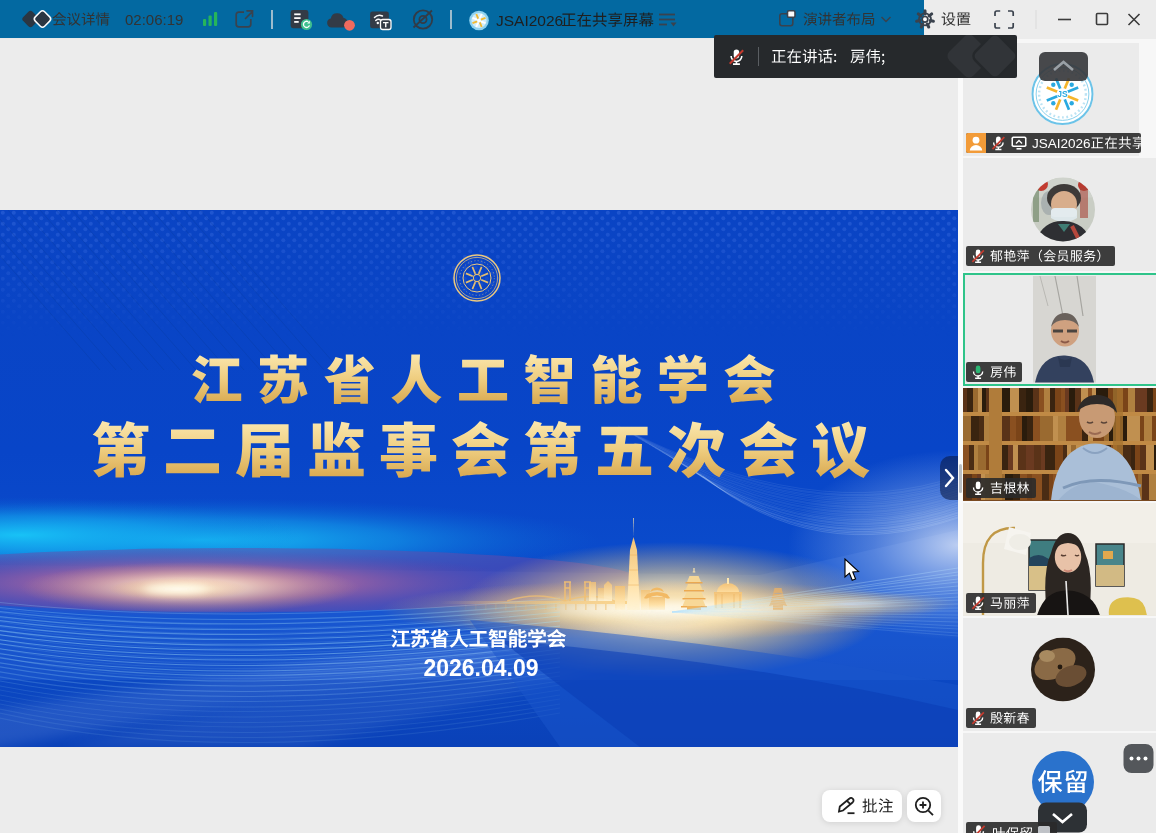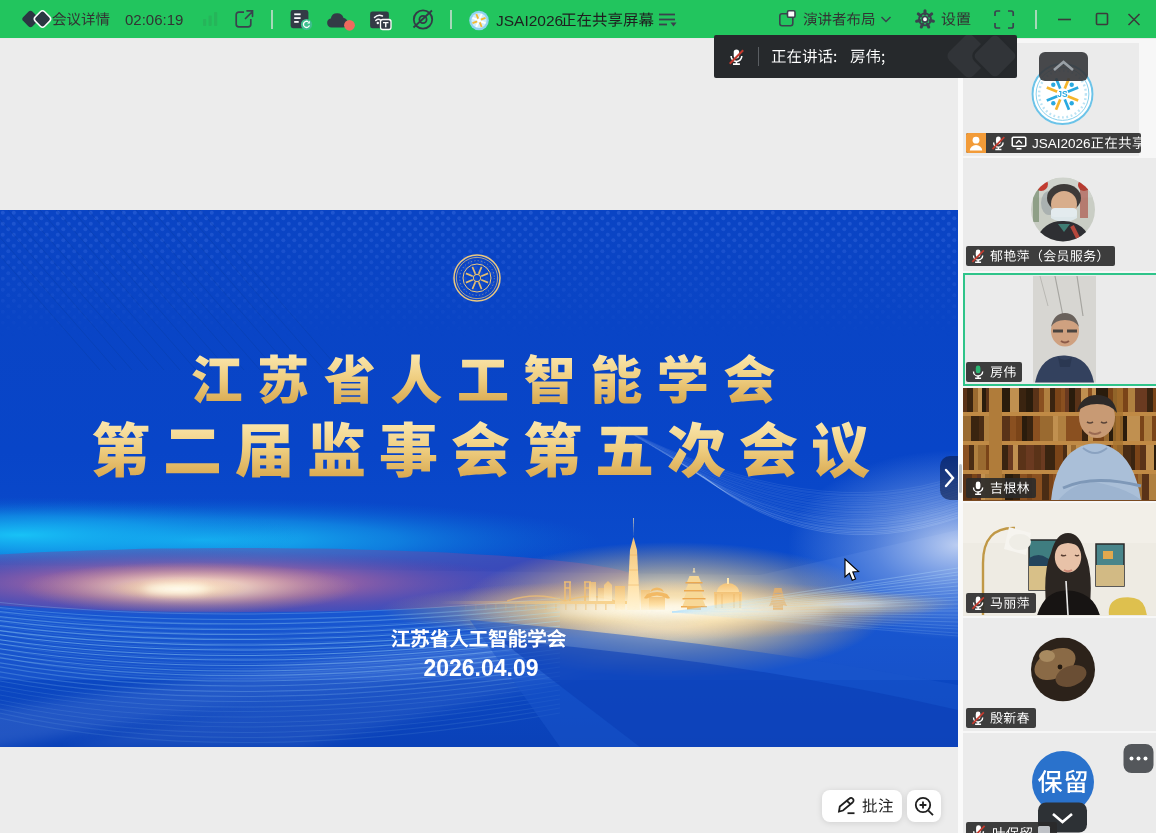--- a/index.html
+++ b/index.html
@@ -667,21 +667,21 @@
 <line x1="9" y1="13.3" x2="9" y2="15.6" stroke="#fff" stroke-width="1.5"></line>
 <line x1="5.7" y1="15.8" x2="12.3" y2="15.8" stroke="#fff" stroke-width="1.5"></line>
 <line x1="2.6" y1="15.4" x2="15.4" y2="2.6" stroke="#c43a2e" stroke-width="1.9"></line>
 </g>
         <g transform="translate(26,16.2)">
           <path d="M1.0 -9.9V-1.3H2.0V-2.3H5.0V-5.7H8.3V1.1H9.4V-5.7H13.0V-6.7H9.4V-11.1H8.3V-6.7H5.0V-9.9ZM2.0 -9.0H4.1V-3.3H2.0Z M19.9 -9.8H24.9V-7.3H19.9ZM18.9 -10.7V-6.4H21.9V-4.7H17.9V-3.8H21.3C20.4 -2.4 18.9 -1.0 17.5 -0.3C17.8 -0.1 18.1 0.2 18.2 0.5C19.6 -0.3 20.9 -1.6 21.9 -3.1V1.1H22.9V-3.2C23.8 -1.7 25.1 -0.3 26.3 0.5C26.5 0.3 26.8 -0.1 27.0 -0.3C25.7 -1.0 24.4 -2.4 23.5 -3.8H26.7V-4.7H22.9V-6.4H25.9V-10.7ZM17.5 -11.3C16.8 -9.3 15.5 -7.2 14.1 -6.0C14.3 -5.7 14.6 -5.2 14.7 -5.0C15.2 -5.5 15.7 -6.0 16.1 -6.7V1.0H17.1V-8.2C17.6 -9.1 18.1 -10.0 18.5 -11.0Z M30.9 -1.6H33.8V-0.3H30.9ZM30.9 -2.4V-3.8H33.8V-2.4ZM37.9 -1.6V-0.3H34.8V-1.6ZM37.9 -2.4H34.8V-3.8H37.9ZM29.9 -4.6V1.1H30.9V0.6H37.9V1.0H38.9V-4.6ZM34.4 -10.6V-9.7H36.0C35.8 -7.9 35.3 -6.5 33.5 -5.7C33.7 -5.5 34.0 -5.2 34.1 -5.0C36.1 -5.9 36.7 -7.6 36.9 -9.7H39.0C38.9 -7.5 38.8 -6.6 38.5 -6.4C38.4 -6.2 38.3 -6.2 38.1 -6.2C37.9 -6.2 37.4 -6.2 36.8 -6.3C36.9 -6.0 37.0 -5.7 37.0 -5.4C37.6 -5.4 38.2 -5.3 38.6 -5.4C38.9 -5.4 39.2 -5.5 39.4 -5.8C39.7 -6.1 39.8 -7.2 40.0 -10.2C40.0 -10.3 40.0 -10.6 40.0 -10.6ZM31.6 -8.4C31.9 -8.0 32.3 -7.6 32.6 -7.2L30.3 -6.6L30.2 -9.5C31.5 -9.8 32.9 -10.1 33.9 -10.6L33.2 -11.3C32.4 -10.9 31.2 -10.5 30.1 -10.3L29.2 -10.5L29.4 -6.4L28.2 -6.1L28.4 -5.1L33.1 -6.4C33.2 -6.1 33.3 -5.9 33.4 -5.7L34.3 -6.2C34.0 -7.0 33.2 -8.0 32.4 -8.8Z" fill="#fff"></path>
         </g>
 <rect x="72" y="4" width="12" height="11" rx="1.5" fill="#cfd3d8" opacity="0.9"></rect>
       </svg></div>
     <div class="abs" style="left:958.5px;top:464px;width:3.5px;height:29px;background:#bcc0c4;border-radius:2px"></div>
-<div class="abs" style="left:0;top:0;width:1156px;height:39px;background:#22c55e;border-bottom:1px solid #e9e9e9">
+<div class="abs" style="left:0;top:0;width:924px;height:39px;background:#0369a1;border-bottom:1px solid #e9e9e9">
       <svg width="1156" height="39" style="position:absolute;left:0;top:0">
         <g fill="#2b3642">
 <rect x="23.9" y="12.4" width="13.2" height="13.2" rx="3" transform="rotate(45 30.5 19)"></rect>
 <rect x="35.9" y="12.4" width="13.2" height="13.2" rx="3" transform="rotate(45 42.5 19)" stroke="#fcfcfc" stroke-width="1.5"></rect>
 </g>
         <g transform="translate(52,24.5)">
           <path d="M3.8 -7.7V-6.7H10.7V-7.7ZM7.2 -11.1C8.6 -9.2 11.1 -7.3 13.4 -6.2C13.6 -6.5 13.8 -6.9 14.1 -7.2C11.8 -8.1 9.2 -10.0 7.7 -12.2H6.6C5.5 -10.3 3.0 -8.2 0.5 -7.0C0.8 -6.8 1.0 -6.4 1.2 -6.1C3.6 -7.4 6.0 -9.4 7.2 -11.1ZM8.7 -2.7C9.4 -2.1 10.0 -1.5 10.6 -0.8L4.7 -0.5C5.3 -1.5 5.9 -2.8 6.5 -3.9H13.3V-4.9H1.3V-3.9H5.1C4.7 -2.8 4.1 -1.5 3.5 -0.5L1.4 -0.4L1.6 0.7C4.1 0.6 7.8 0.4 11.4 0.2C11.7 0.6 11.9 0.9 12.1 1.2L13.1 0.6C12.4 -0.5 11.0 -2.1 9.6 -3.2Z M22.4 -11.5C22.9 -10.5 23.5 -9.2 23.8 -8.4L24.8 -8.9C24.5 -9.7 23.9 -10.9 23.3 -11.9ZM16.1 -11.2C16.8 -10.5 17.6 -9.5 18.0 -8.9L18.8 -9.6C18.4 -10.2 17.6 -11.1 16.9 -11.8ZM26.6 -11.3C26.1 -8.3 25.3 -5.6 23.8 -3.4C22.3 -5.4 21.4 -8.0 20.9 -11.1L19.9 -10.9C20.5 -7.5 21.4 -4.6 23.0 -2.5C22.0 -1.3 20.7 -0.4 19.0 0.4C19.2 0.6 19.5 1.0 19.7 1.3C21.3 0.5 22.7 -0.5 23.7 -1.6C24.8 -0.4 26.2 0.5 27.9 1.2C28.0 0.9 28.4 0.5 28.7 0.3C26.9 -0.3 25.6 -1.3 24.5 -2.5C26.2 -4.9 27.1 -7.8 27.7 -11.1ZM15.2 -7.6V-6.6H17.2V-1.5C17.2 -0.7 16.8 -0.2 16.6 0.0C16.8 0.2 17.1 0.6 17.2 0.8C17.4 0.5 17.8 0.2 20.4 -1.6C20.3 -1.8 20.1 -2.2 20.0 -2.5L18.3 -1.3V-7.6Z M30.6 -11.1C31.3 -10.5 32.3 -9.5 32.8 -8.9L33.5 -9.7C33.1 -10.3 32.0 -11.2 31.2 -11.8ZM35.6 -11.8C36.1 -11.0 36.6 -10.0 36.8 -9.4L37.8 -9.8C37.6 -10.5 37.0 -11.4 36.5 -12.1ZM31.7 0.9V0.9C31.9 0.6 32.3 0.2 34.7 -1.6C34.6 -1.8 34.4 -2.2 34.3 -2.5L32.9 -1.4V-7.6H29.6V-6.6H31.8V-1.3C31.8 -0.6 31.4 -0.1 31.1 0.1C31.3 0.2 31.6 0.6 31.7 0.9ZM41.0 -12.2C40.7 -11.4 40.1 -10.2 39.6 -9.4H34.8V-8.4H38.1V-6.4H35.2V-5.4H38.1V-3.3H34.4V-2.3H38.1V1.1H39.2V-2.3H42.8V-3.3H39.2V-5.4H42.0V-6.4H39.2V-8.4H42.5V-9.4H40.8C41.2 -10.1 41.7 -11.0 42.1 -11.8Z M45.7 -12.2V1.1H46.7V-12.2ZM44.6 -9.4C44.5 -8.3 44.2 -6.6 43.9 -5.7L44.7 -5.4C45.1 -6.5 45.3 -8.1 45.4 -9.3ZM46.8 -9.8C47.1 -9.1 47.5 -8.2 47.6 -7.6L48.4 -8.0C48.2 -8.5 47.9 -9.4 47.5 -10.1ZM50.0 -3.0H55.2V-1.9H50.0ZM50.0 -3.9V-5.0H55.2V-3.9ZM52.1 -12.2V-11.0H48.3V-10.2H52.1V-9.3H48.7V-8.5H52.1V-7.5H47.9V-6.6H57.4V-7.5H53.1V-8.5H56.6V-9.3H53.1V-10.2H57.0V-11.0H53.1V-12.2ZM49.0 -5.8V1.1H50.0V-1.1H55.2V-0.1C55.2 0.1 55.1 0.2 55.0 0.2C54.8 0.2 54.1 0.2 53.3 0.2C53.4 0.4 53.6 0.8 53.6 1.1C54.7 1.1 55.3 1.1 55.7 0.9C56.1 0.8 56.2 0.5 56.2 -0.1V-5.8Z" fill="#333"></path>
         </g>
         <text x="125" y="24.5" font-size="15" fill="#333">02:06:19</text>
         <g fill="#26b55a">

